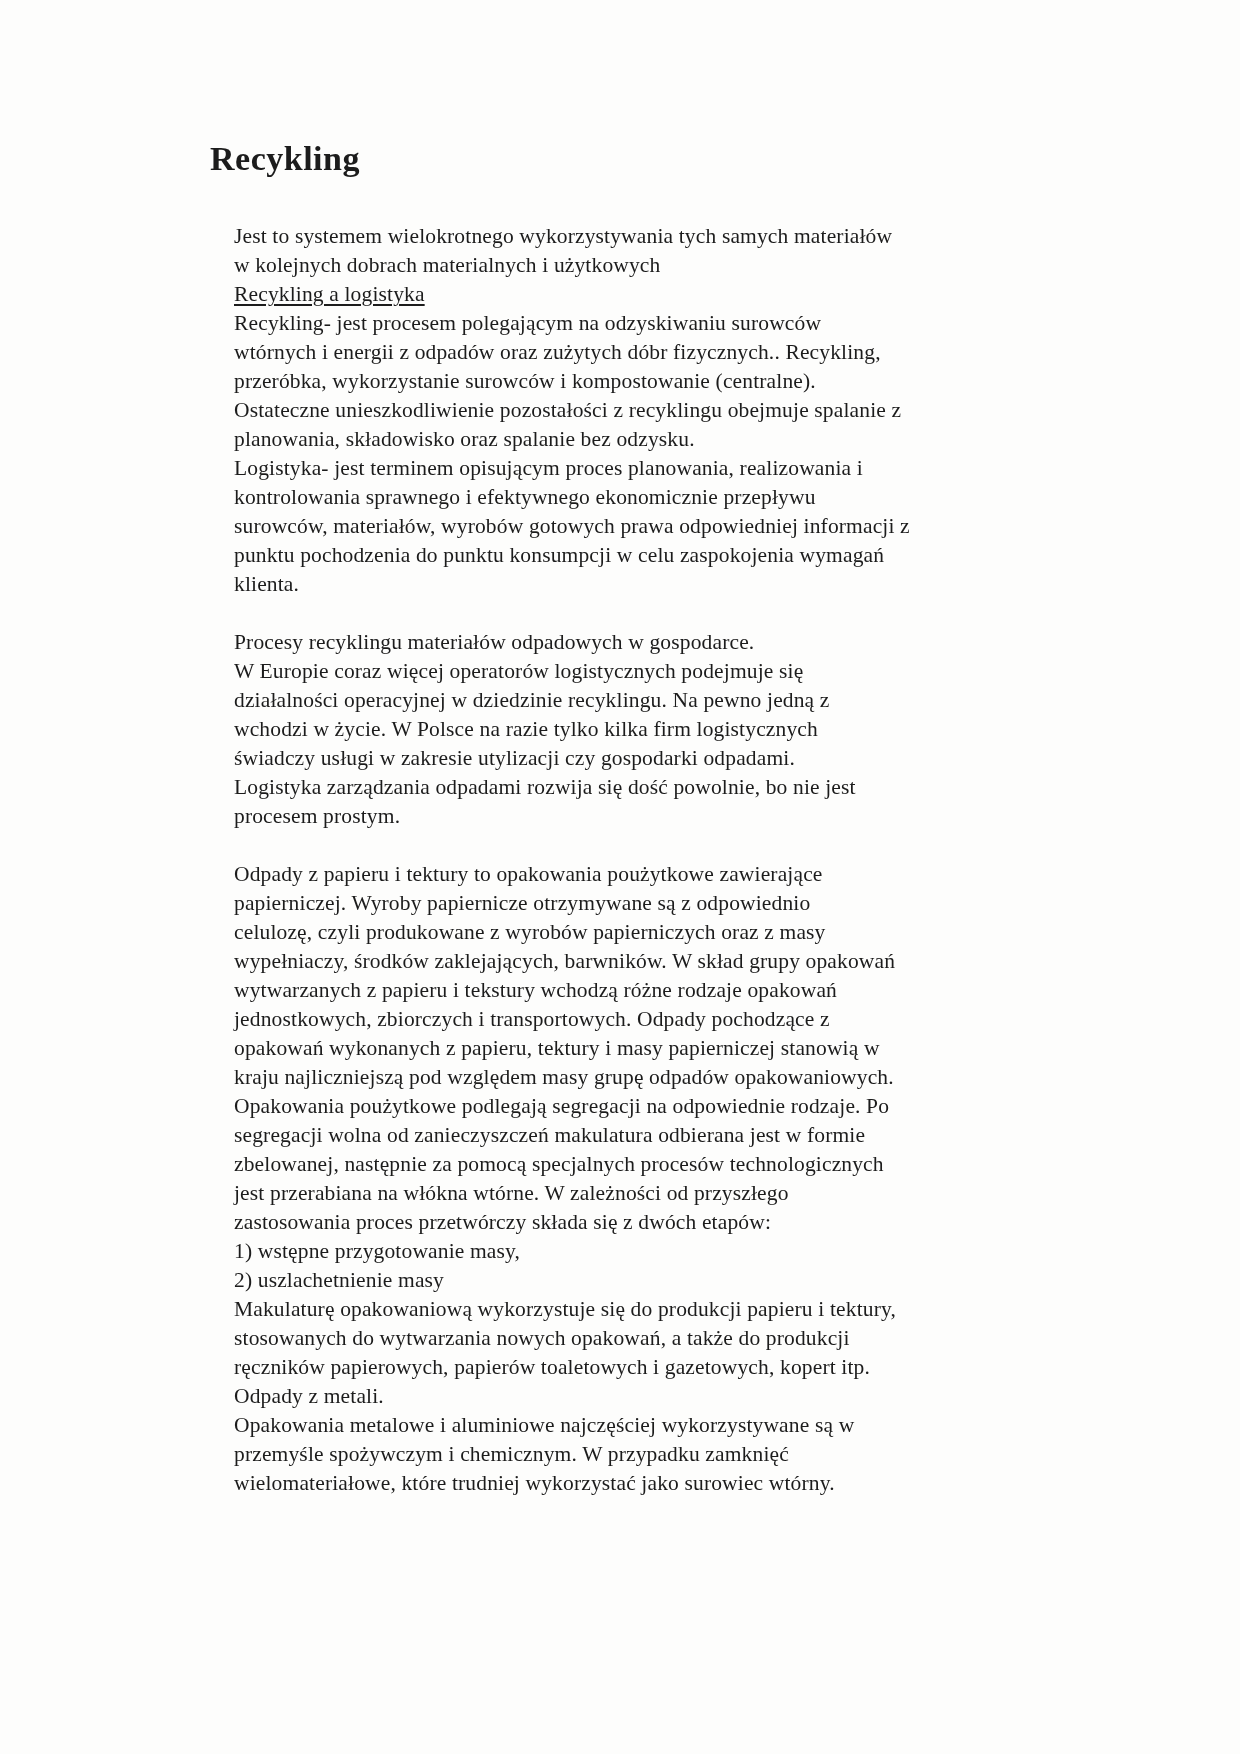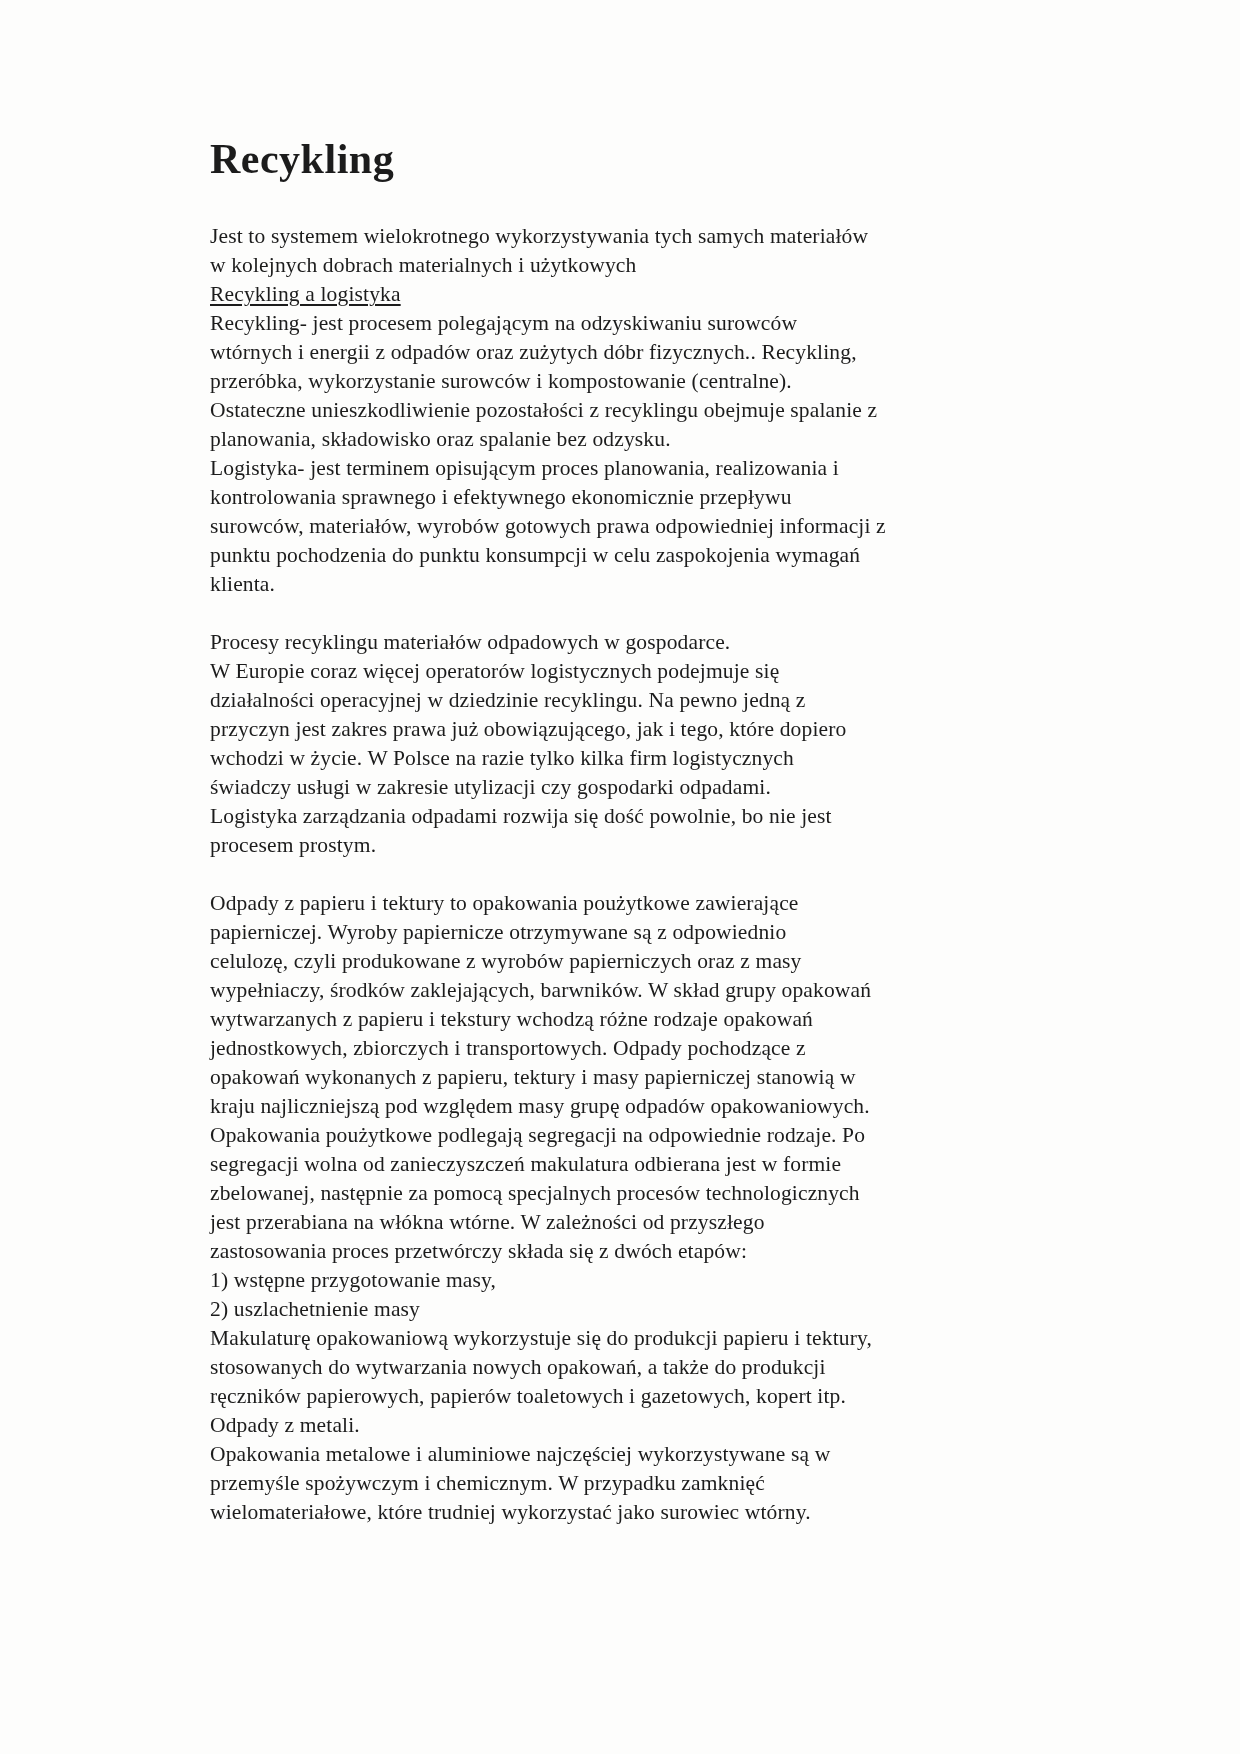--- a/index.html
+++ b/index.html
@@ -17,28 +17,29 @@
   }
   .page {
     position: absolute;
     top: 0; left: 0;
     width: 1240px;
     height: 1754px;
     box-sizing: border-box;
     padding: 136px 170px 0 210px;
   }
   .doc-title {
-    font-size: 42px;
+    font-size: 34px;
     font-weight: bold;
     line-height: 46px;
     letter-spacing: 0.5px;
     margin: 0 0 40px 0;
   }
   .text-column {
     width: 840px;
+    margin-left: 24px;
   }
   .line {
     font-size: 21.5px;
     line-height: 29px;
     height: 29px;
     white-space: nowrap;
     letter-spacing: 0.15px;
   }
   .line.blank {
     
@@ -68,21 +69,20 @@
       <div class="line ">planowania, składowisko oraz spalanie bez odzysku.</div>
       <div class="line ">Logistyka- jest terminem opisującym proces planowania, realizowania i</div>
       <div class="line ">kontrolowania sprawnego i efektywnego ekonomicznie przepływu</div>
       <div class="line ">surowców, materiałów, wyrobów gotowych prawa odpowiedniej informacji z</div>
       <div class="line ">punktu pochodzenia do punktu konsumpcji w celu zaspokojenia wymagań</div>
       <div class="line ">klienta.</div>
       <div class="line blank">&nbsp;</div>
       <div class="line ">Procesy recyklingu materiałów odpadowych w gospodarce.</div>
       <div class="line ">W Europie coraz więcej operatorów logistycznych podejmuje się</div>
       <div class="line ">działalności operacyjnej w dziedzinie recyklingu. Na pewno jedną z</div>
-      <div class="line ">przyczyn jest zakres prawa już obowiązującego, jak i tego, które dopiero</div>
       <div class="line ">wchodzi w życie. W Polsce na razie tylko kilka firm logistycznych</div>
       <div class="line ">świadczy usługi w zakresie utylizacji czy gospodarki odpadami.</div>
       <div class="line ">Logistyka zarządzania odpadami rozwija się dość powolnie, bo nie jest</div>
       <div class="line ">procesem prostym.</div>
       <div class="line blank">&nbsp;</div>
       <div class="line ">Odpady z papieru i tektury to opakowania poużytkowe zawierające</div>
       <div class="line ">papierniczej. Wyroby papiernicze otrzymywane są z odpowiednio</div>
       <div class="line ">celulozę, czyli produkowane z wyrobów papierniczych oraz z masy</div>
       <div class="line ">wypełniaczy, środków zaklejających, barwników. W skład grupy opakowań</div>
       <div class="line ">wytwarzanych z papieru i tekstury wchodzą różne rodzaje opakowań</div>

